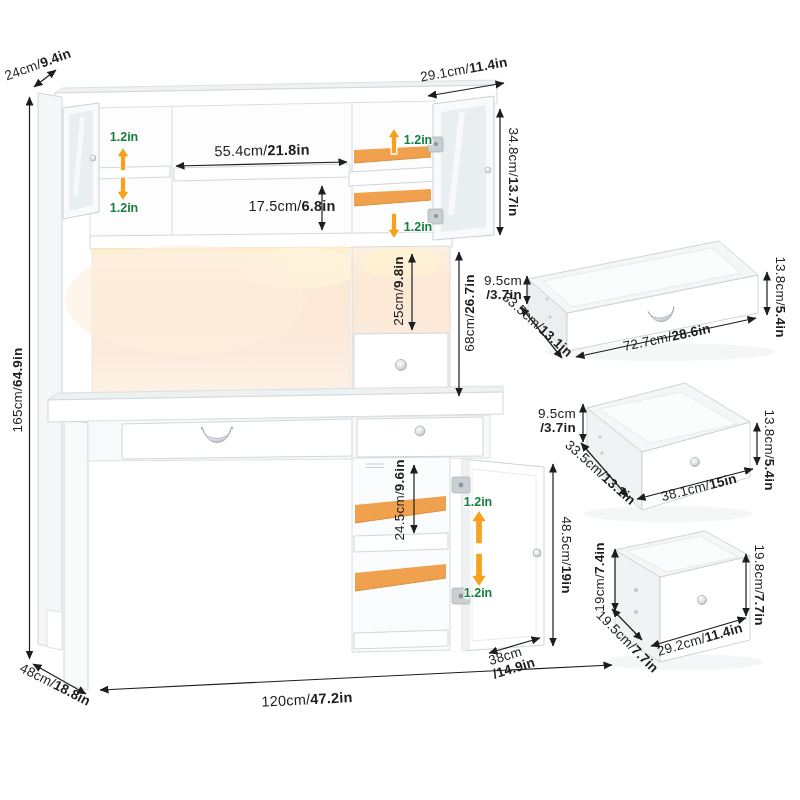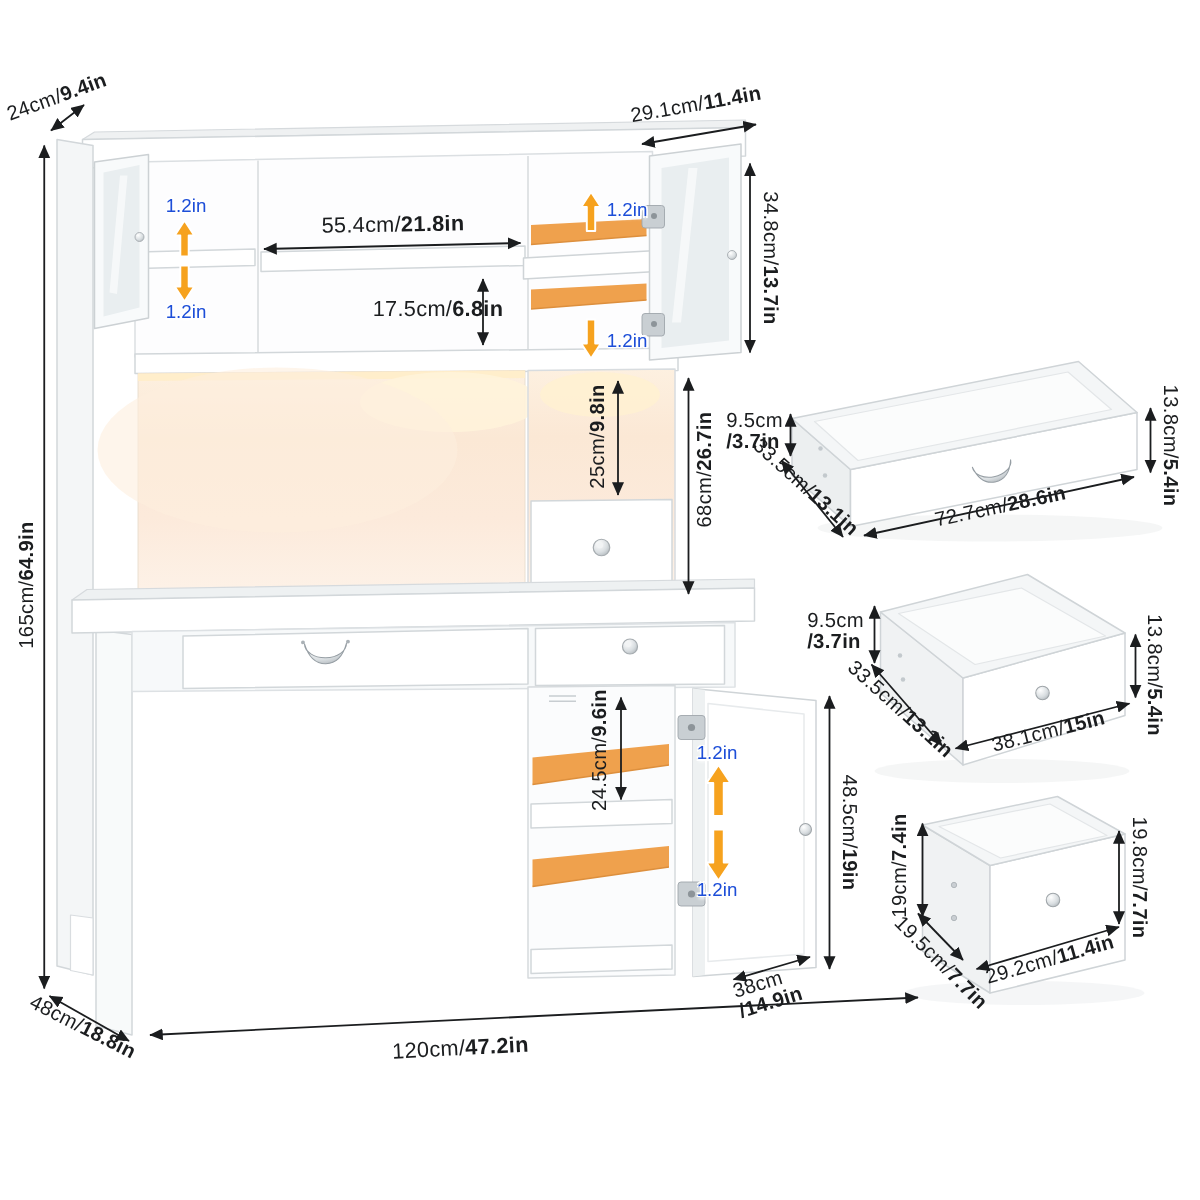--- a/index.html
+++ b/index.html
@@ -7,25 +7,25 @@
     position:relative;width:800px;height:800px;background:#ffffff;overflow:hidden;
     font-family:"Liberation Sans", sans-serif;
   }
   .stage svg{position:absolute;left:0;top:0;}
   .dim{
     position:absolute;white-space:nowrap;color:#1b1d1f;font-size:13.5px;letter-spacing:.2px;
     transform:translate(-50%,-50%) rotate(var(--rot,0deg));transform-origin:center;line-height:1.05;
   }
   .dim .in{font-weight:700;}
   .dim.big{font-size:14.5px;}
-  .dim.stacked{text-align:left;}
+  .dim.stacked{text-align:right;}
   .dim.stacked-left{text-align:left;}
   .dim.stacked .in,.dim.stacked-left .in{display:block;}
   .adj{
-    position:absolute;white-space:nowrap;font-size:12.5px;font-weight:400;color:#1d4ed8;
+    position:absolute;white-space:nowrap;font-size:12.5px;font-weight:700;color:#15803d;
     transform:translate(-50%,-50%);
     text-shadow:-1px -1px 0 #fff,1px -1px 0 #fff,-1px 1px 0 #fff,1px 1px 0 #fff,0 2px 2px rgba(255,255,255,.9);
   }
 </style>
 </head>
 <body>
 
 <div class="stage">
 
 <svg width="800" height="800" viewBox="0 0 800 800">

